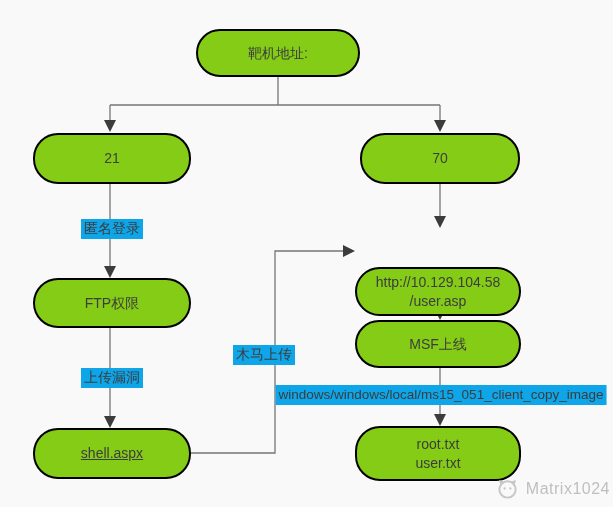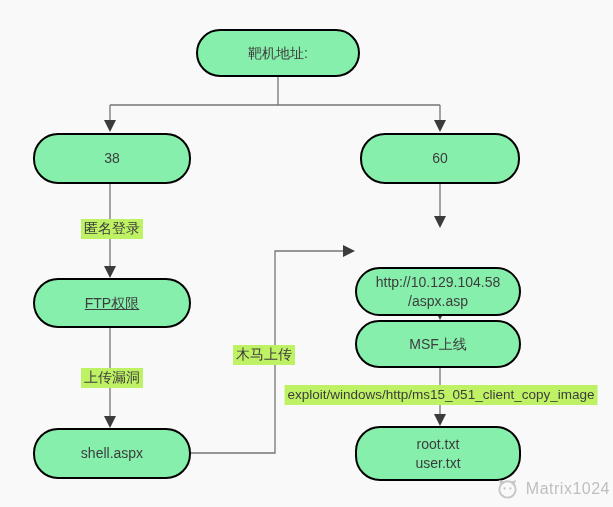--- a/index.html
+++ b/index.html
@@ -16,44 +16,44 @@
     overflow: hidden;
   }
   .edges {
     position: absolute;
     left: 0; top: 0;
     width: 613px; height: 507px;
   }
   .node {
     position: absolute;
     box-sizing: border-box;
-    background: #86efac;
+    background: #84cc16;
     border: 2.5px solid #000000;
     border-radius: 25px;
     display: flex;
     flex-direction: column;
     align-items: center;
     justify-content: center;
     font-size: 14px;
     line-height: 19px;
     color: #3d3d3d;
     text-align: left;
   }
   .node-target    { left: 196px; top: 29px;  width: 164px; height: 48px; }
   .node-port21    { left: 33px;  top: 133px; width: 158px; height: 51px; }
   .node-port80    { left: 360px; top: 133px; width: 160px; height: 51px; }
-  .node-ftp       { left: 33px;  top: 278px; width: 158px; height: 50px; text-decoration: underline; }
-  .node-shellaspx { left: 33px;  top: 428px; width: 158px; height: 51px; }
+  .node-ftp       { left: 33px;  top: 278px; width: 158px; height: 50px; }
+  .node-shellaspx { left: 33px;  top: 428px; width: 158px; height: 51px; text-decoration: underline; }
   .node-shellurl  { left: 355px; top: 228px; width: 166px; height: 49px; margin-top: 39px; }
   .node-msf       { left: 355px; top: 320px; width: 166px; height: 48px; }
   .node-flags     { left: 355px; top: 426px; width: 166px; height: 55px; }
   .edge-label {
     position: absolute;
     transform: translate(-50%, -50%);
-    background: #bef264;
+    background: #0ea5e9;
     padding: 1px 3px;
     font-size: 14px;
     color: #3d3d3d;
     white-space: nowrap;
     text-align: center;
   }
   .edge-label.small {
     font-size: 13.5px;
     line-height: 18px;
   }
@@ -95,58 +95,58 @@
       <path d="M434 414 L446 414 L440 426 Z"></path>
       <path d="M343 245 L343 257 L355 251 Z"></path>
     </g>
   </svg>
 
   <div class="node node-target">
     <span>靶机地址:</span>
   </div>
 
   <div class="node node-port21">
-    <span>38</span>
+    <span>21</span>
   </div>
 
   <div class="node node-port80">
-    <span>60</span>
+    <span>70</span>
   </div>
 
   <div class="node node-ftp">
     <span>FTP权限</span>
   </div>
 
   <div class="node node-shellaspx">
     <span>shell.aspx</span>
   </div>
 
   <div class="node node-shellurl">
     <span>http://10.129.104.58</span>
-    <span>/aspx.asp</span>
+    <span>/user.asp</span>
   </div>
 
   <div class="node node-flags">
     <span>root.txt</span>
     <span>user.txt</span>
   </div>
 
   <div class="node node-msf">
     <span>MSF上线</span>
   </div>
 
   <div class="edge-label" style="left:112px; top:229px;">匿名登录</div>
 
   <div class="edge-label" style="left:112px; top:378px;">上传漏洞</div>
 
   <div class="edge-label" style="left:264px; top:355px;">木马上传</div>
 
 
   <div class="edge-label small" style="left:441px; top:395px;">
-    <div>exploit/windows/http/ms15_051_client_copy_image</div>
+    <div>windows/windows/local/ms15_051_client_copy_image</div>
   </div>
 
   <div class="watermark">
     <svg class="logo" viewBox="0 0 24 24" xmlns="http://www.w3.org/2000/svg">
       <circle cx="12" cy="13" r="8.5" fill="none" stroke="#c7c7c7" stroke-width="2"></circle>
       <path d="M5 9 L3 3 L9 5 Z" fill="#c7c7c7"></path>
       <path d="M19 9 L21 3 L15 5 Z" fill="#c7c7c7"></path>
       <circle cx="9" cy="12" r="1.2" fill="#c7c7c7"></circle>
       <circle cx="15" cy="12" r="1.2" fill="#c7c7c7"></circle>
     </svg>

